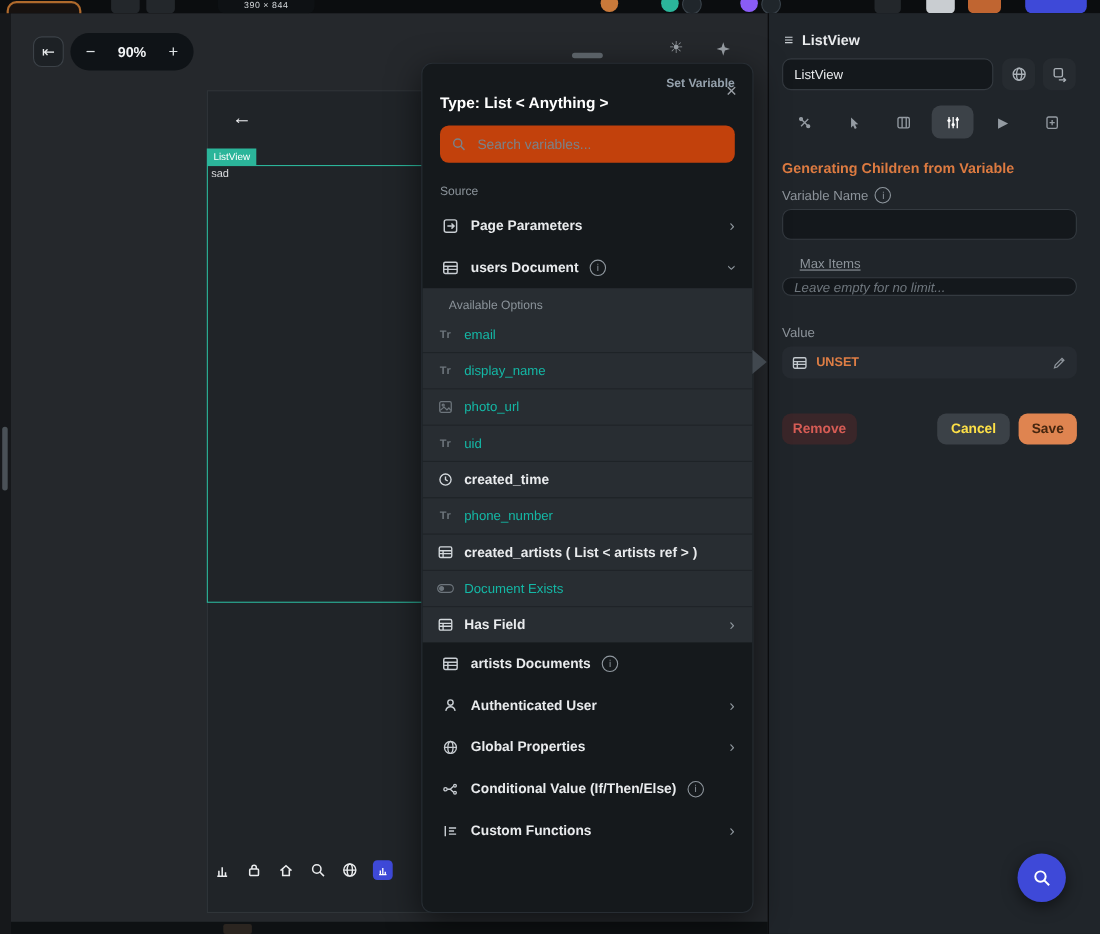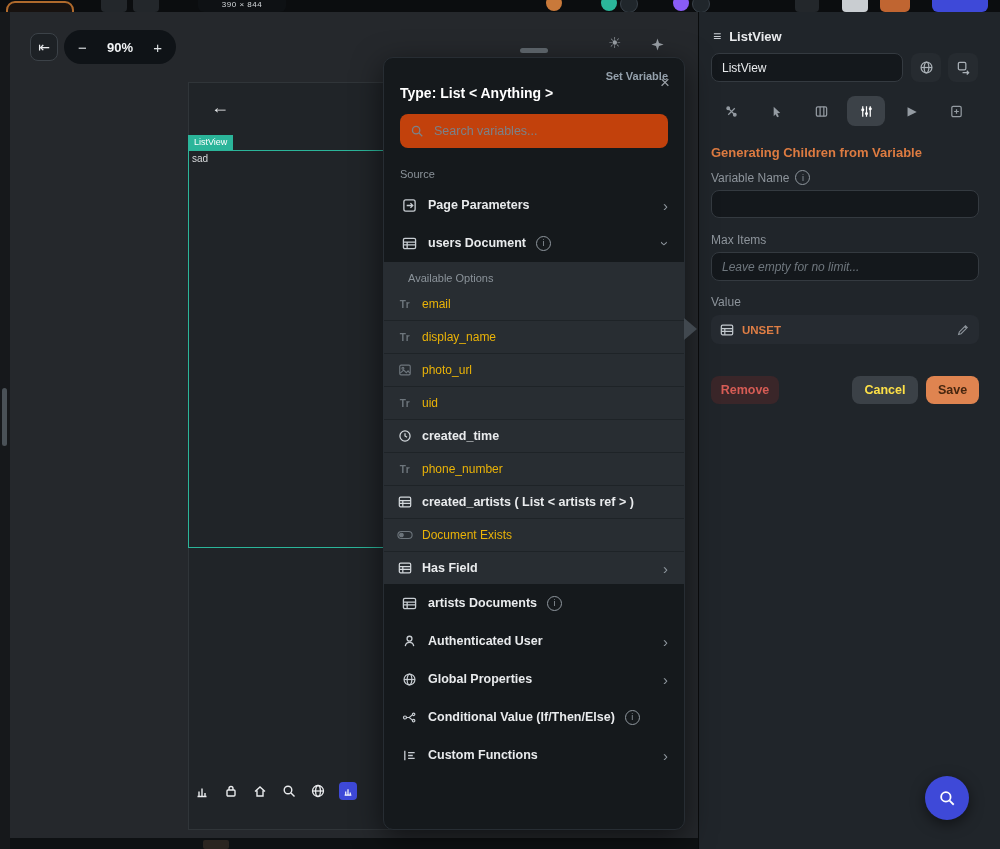--- a/index.html
+++ b/index.html
@@ -68,21 +68,21 @@
   .chev{margin-left:auto;color:#8f979e;font-size:15px;line-height:1;}
   .chev-down{transform:rotate(90deg);}
   .info{width:13px;height:13px;border:1px solid #8f979e;border-radius:50%;color:#8f979e;
         font-size:9px;display:inline-flex;align-items:center;justify-content:center;flex:0 0 auto;}
   .optblock{background:#282d32;}
   .optlabel{padding:10px 16px 4px 24px;font-size:11px;color:#8b939a;}
   .opt{height:32px;display:flex;align-items:center;gap:8px;padding:0 16px 0 12px;
        border-bottom:1px solid #1e2327;cursor:pointer;}
   .opt:last-child{border-bottom:none;align-items:center;}
   .opt .oicon{width:18px;display:flex;justify-content:center;color:#6d757c;}
-  .opt .olabel{font-size:12px;color:#eab308;}
+  .opt .olabel{font-size:12px;color:#14b8a6;}
   .opt.on .oicon{color:#d4d9dd;}
   .opt.on .olabel{color:#e9ebed;font-weight:bold;font-size:12.5px;}
   .ticon{font-size:10px;font-weight:bold;letter-spacing:.5px;}
 
   
   .panel{left:698px;top:12px;width:302px;height:837px;background:#20252a;border-left:1px solid #0a0c0d;z-index:10;box-sizing:border-box;}
   .p-head{position:absolute;left:14px;top:16px;display:flex;align-items:center;gap:8px;}
   .p-head .menu{font-size:14px;color:#c8cdd2;}
   .p-head .ptitle{font-size:13px;font-weight:bold;color:#e9ebed;}
   .p-input{position:absolute;background:#14181c;border:1px solid #343a40;border-radius:8px;color:#e9ebed;
@@ -429,24 +429,24 @@
     </button>
 
     <div class="p-heading">Generating Children from Variable</div>
 
     <div class="p-label" style="left:12px;top:158px;">
       <span>Variable Name</span>
       <span class="info">i</span>
     </div>
     <input class="p-input" style="left: 12px; top: 178px; width: 268px; height: 28px;">
 
-    <div class="p-label" style="left:12px;top:221px;">
+    <div class="p-label" style="left:28px;top:221px;text-decoration:underline;">
       <span>Max Items</span>
     </div>
-    <input class="p-input ital" style="left: 12px; top: 240px; width: 268px; height: 29px;" placeholder="Leave empty for no limit...">
+    <input class="p-input ital" style="left: 12px; top: 240px; width: 268px; height: 17px;" placeholder="Leave empty for no limit...">
 
     <div class="p-label" style="left:12px;top:283px;">
       <span>Value</span>
     </div>
     <div class="valrow">
       <span style="color:#c3c9ce;">
         <svg width="14" height="14" viewBox="0 0 16 16" fill="none" stroke="currentColor" stroke-width="1.4">
           <rect x="1.5" y="2.5" width="13" height="11" rx="1.5"></rect>
             <path d="M1.5 6.5h13M1.5 9.5h13M5.5 6.5v7"></path>
           </svg>

